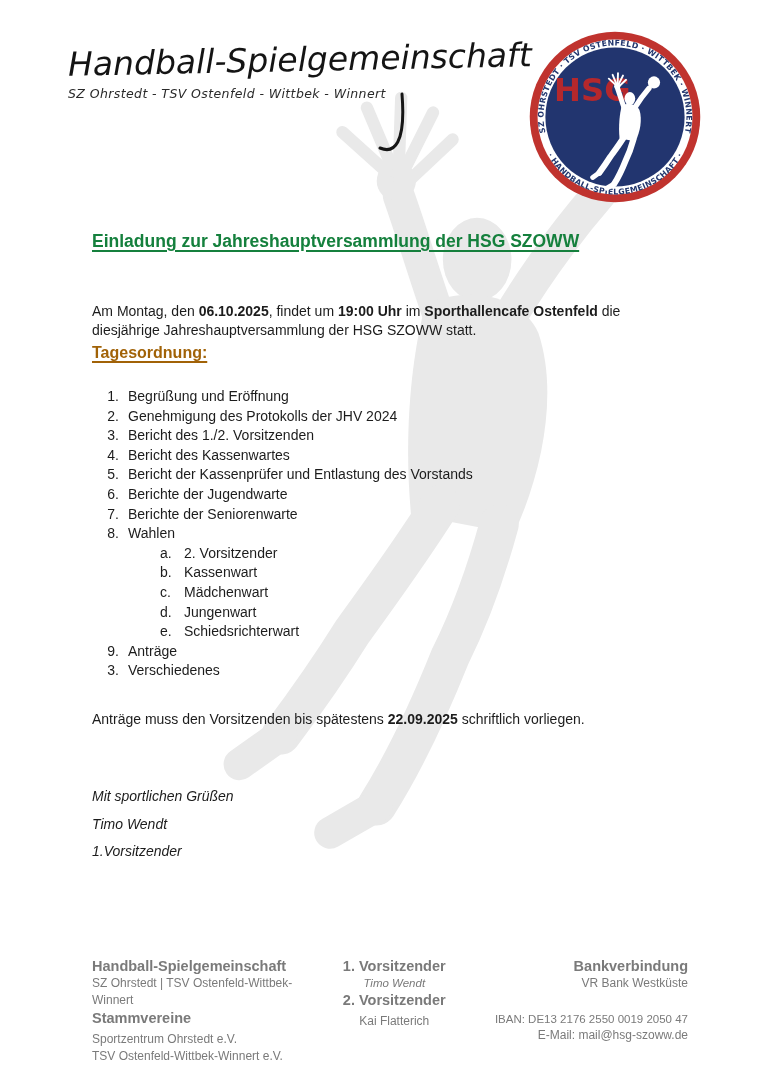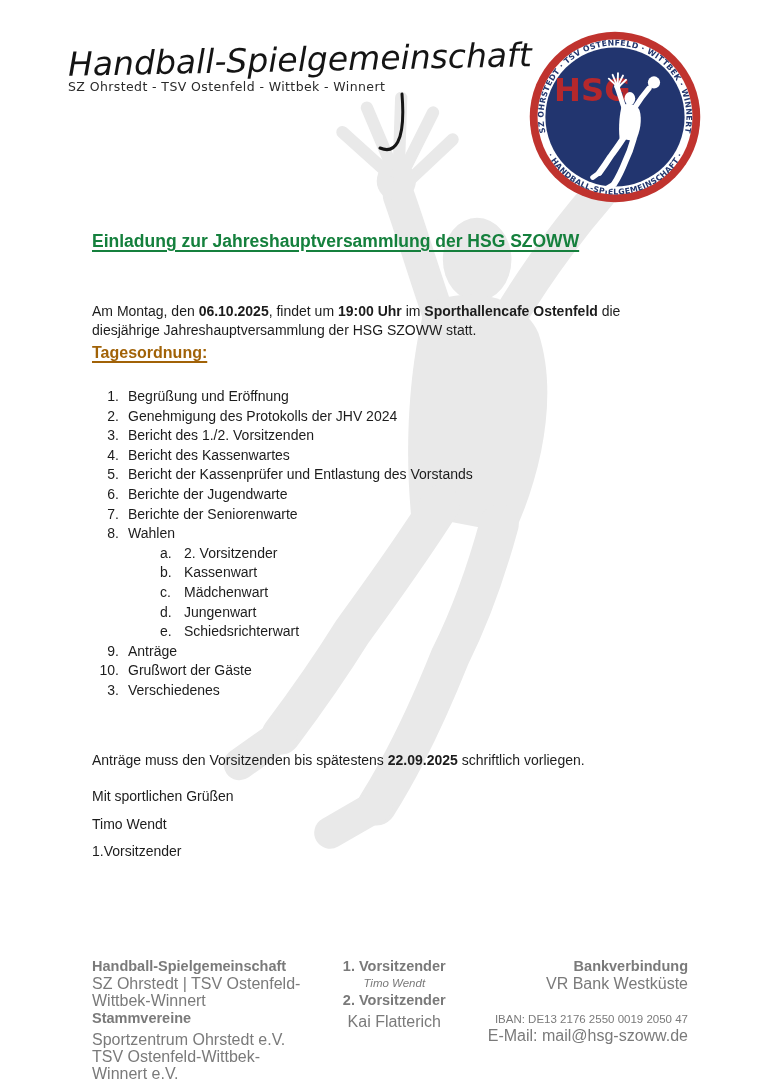--- a/index.html
+++ b/index.html
@@ -11,22 +11,22 @@
   
   .watermark { position:absolute; left:215px; top:88px; width:490px; height:784px; z-index:0; }
   
   .logo-block { position:absolute; left:68px; top:40px; z-index:1; }
   .logo-title {
     font-family:"DejaVu Sans", sans-serif; font-style:italic; font-weight:400;
     font-size:33px; letter-spacing:0px; color:#141414; transform:rotate(-1.2deg);
     white-space:nowrap;
   }
   .logo-subtitle {
-    font-family:"DejaVu Sans", sans-serif; 
-    font-size:12.5px; letter-spacing:0.4px; color:#2a2a2a; 
+    font-family:"DejaVu Sans", sans-serif; font-style:italic;
+    font-size:12.5px; letter-spacing:0.4px; color:#2a2a2a; margin-top:7px;
     white-space:nowrap;
   }
   .logo-flourish { position:absolute; left:308px; top:48px; width:34px; height:66px; }
   
   .badge { position:absolute; left:528px; top:30px; width:174px; height:174px; z-index:2; }
   .arc-text { font-family:"DejaVu Sans", sans-serif; font-weight:bold; font-size:9px;
               letter-spacing:0.4px; fill:#22366e; text-anchor:middle; }
   .arc-text-bottom { font-size:9px; letter-spacing:0.3px; }
   .monogram-text { font-family:"DejaVu Sans", sans-serif; font-weight:bold; font-size:37px;
                    fill:#b5282c; text-anchor:middle; }
@@ -41,35 +41,35 @@
   .agenda-heading {
     position:absolute; top:344px; left:0;
     font-size:16px; font-weight:bold; color:#a16207;
     text-decoration:underline; text-decoration-thickness:1.6px; text-underline-offset:3px;
   }
   .agenda { position:absolute; top:387px; left:0; width:560px; font-size:14px; }
   .agenda-item { display:flex; line-height:19.6px; }
   .agenda-item .num { width:36px; text-align:right; padding-right:9px; box-sizing:border-box; flex:none; }
   .agenda-sub { display:flex; line-height:19.6px; margin-left:68px; }
   .agenda-sub .letter { width:24px; flex:none; }
-  .deadline { position:absolute; top:737px; left:0; width:560px; font-size:14px; line-height:19px; }
+  .deadline { position:absolute; top:696px; left:0; width:560px; font-size:14px; line-height:19px; }
   .closing { position:absolute; top:789px; left:0; font-size:14px; }
-  .closing p { margin:0 0 13.5px 0; line-height:14px; }
+  .closing p { margin:0 0 13.5px 0; line-height:14px;font-style:italic; }
   .b { font-weight:bold; }
   
   .footer {
     position:absolute; left:0; top:957px; width:768px; z-index:1;
     display:flex; justify-content:space-between; box-sizing:border-box;
     padding:0 80px 0 92px; color:#7a7a7a;
   }
   .footer .col-left  { width:260px; text-align:left; }
   .footer .col-mid   { width:190px; text-align:center; }
   .footer .col-right { width:250px; text-align:right; }
   .f-head { font-size:14.5px; font-weight:bold; line-height:18px; }
-  .f-line { font-size:16px; line-height:17px; }
+  .f-line { font-size:12px; line-height:17px; }
   .f-small { font-size:11.5px; line-height:16px; }
   .f-ital { font-style:italic; }
   .f-gap { height:4px; }
 </style>
 </head>
 <body>
 
 <div class="page">
 
   <svg width="0" height="0" style="position:absolute" aria-hidden="true">
@@ -191,24 +191,20 @@
         </div>
       <div class="agenda-sub">
           <span class="letter">e.</span>
           <span>Schiedsrichterwart</span>
         </div>
       <div class="agenda-item">
           <span class="num">9.</span>
           <span>Anträge</span>
         </div>
       <div class="agenda-item">
-          <span class="num">10.</span>
-          <span>Grußwort der Gäste</span>
-        </div>
-      <div class="agenda-item">
           <span class="num">3.</span>
           <span>Verschiedenes</span>
         </div>
     </div>
 
     <p class="deadline"><span>Anträge muss den Vorsitzenden bis spätestens </span><span class="b">22.09.2025</span><span> schriftlich vorliegen.</span></p>
 
     <div class="closing">
       <p>Mit sportlichen Grüßen</p>
       <p>Timo Wendt</p>

